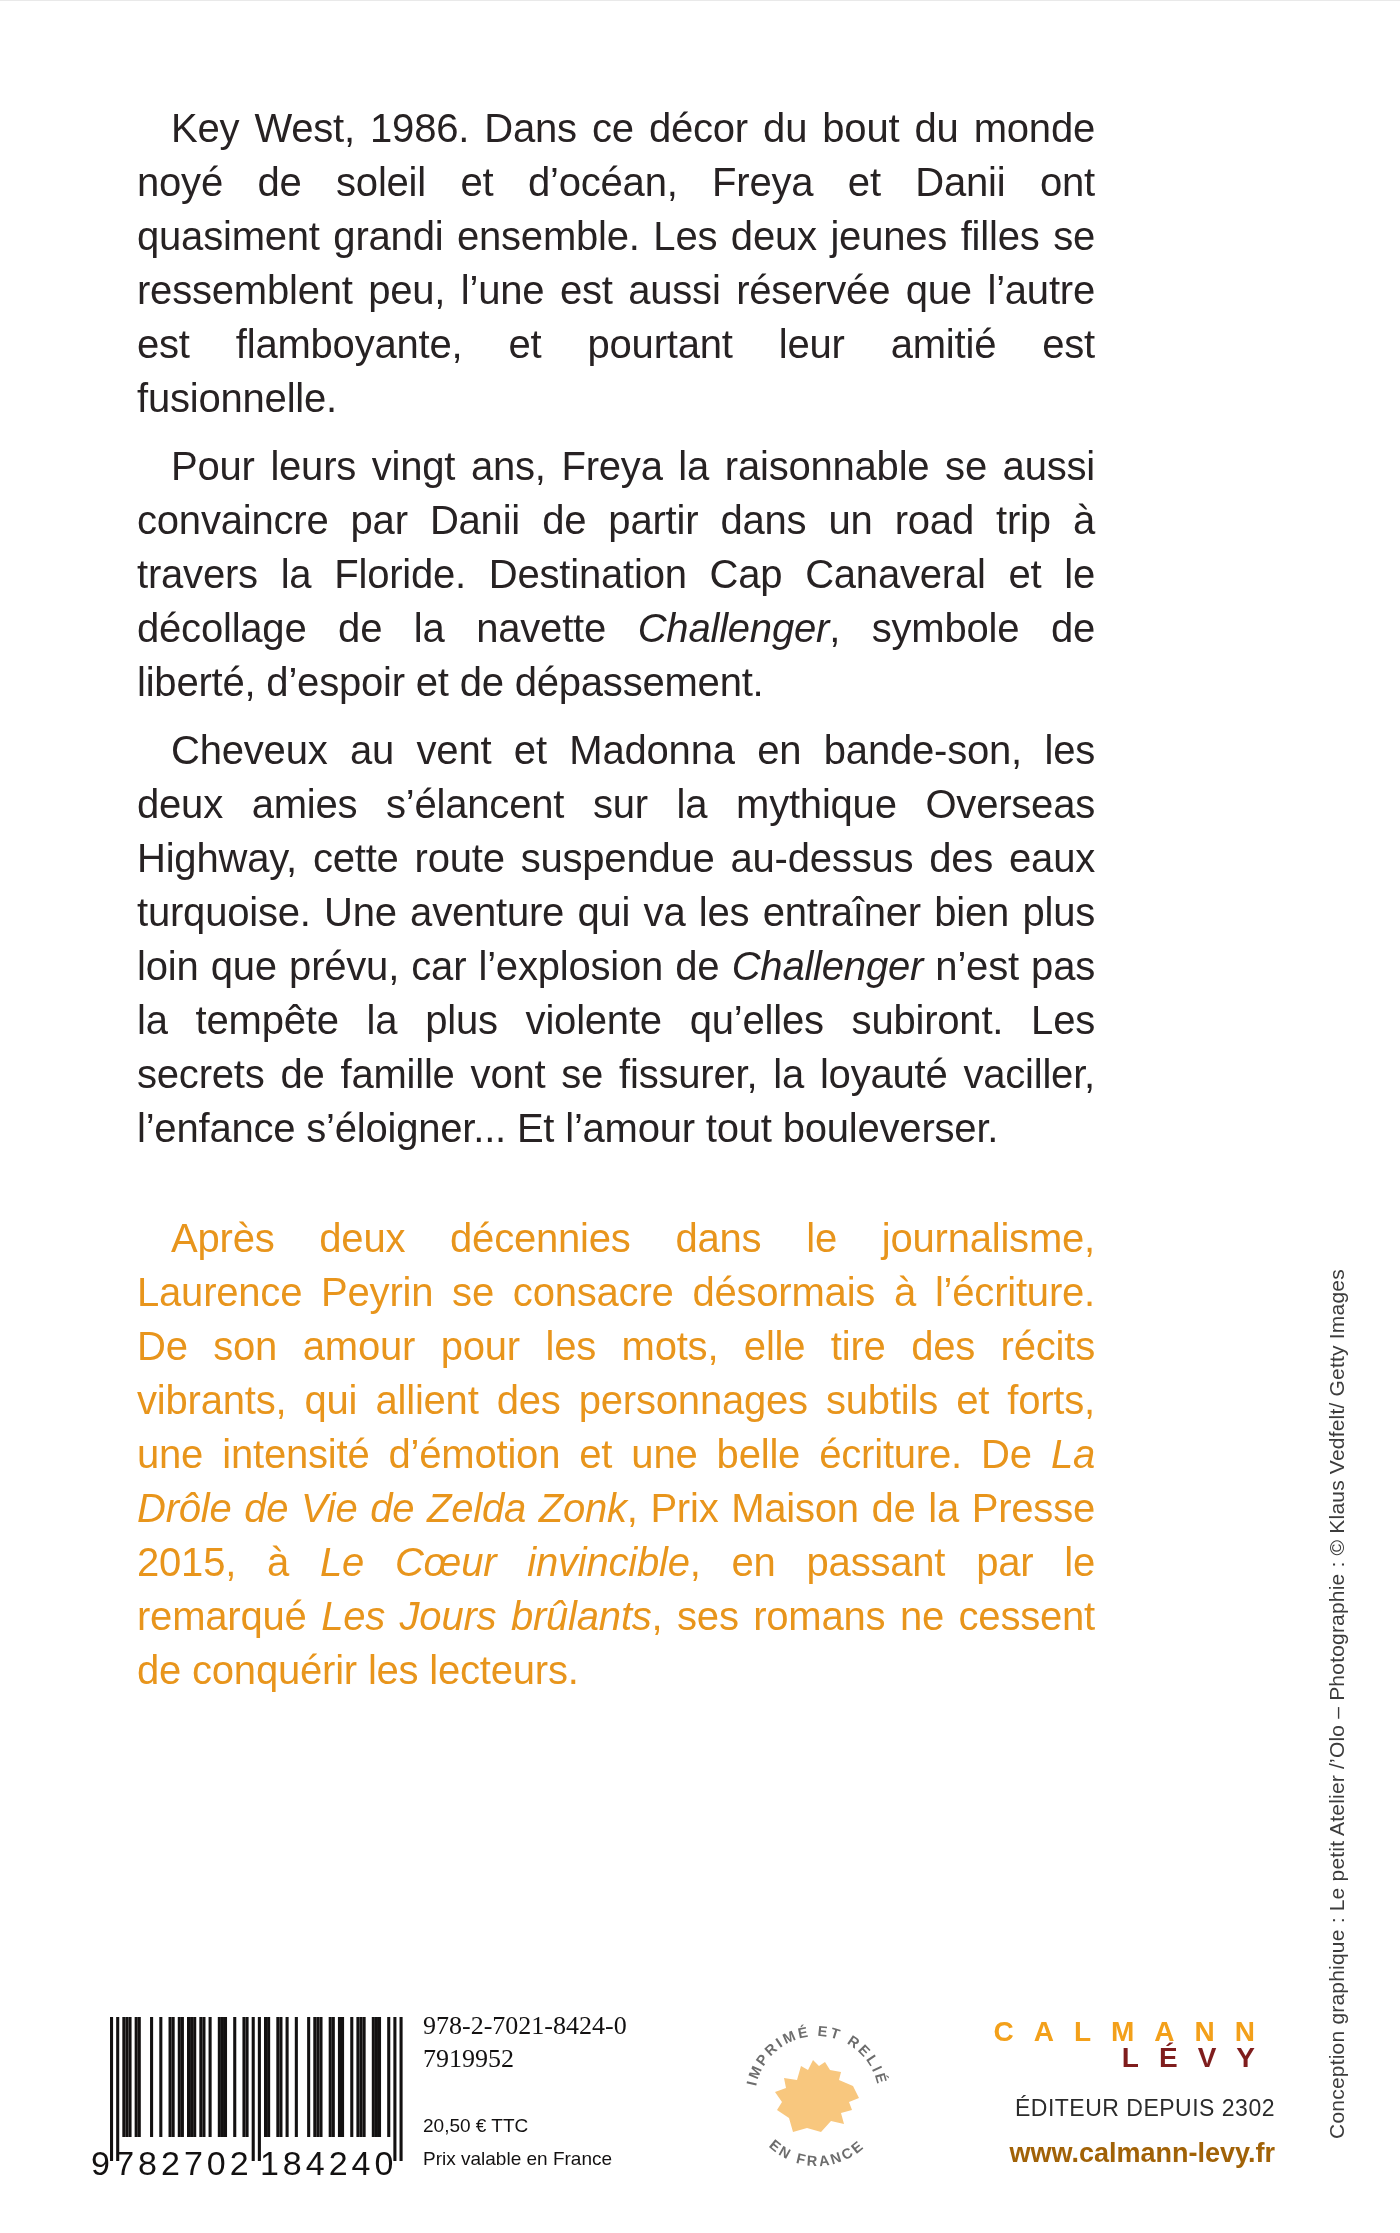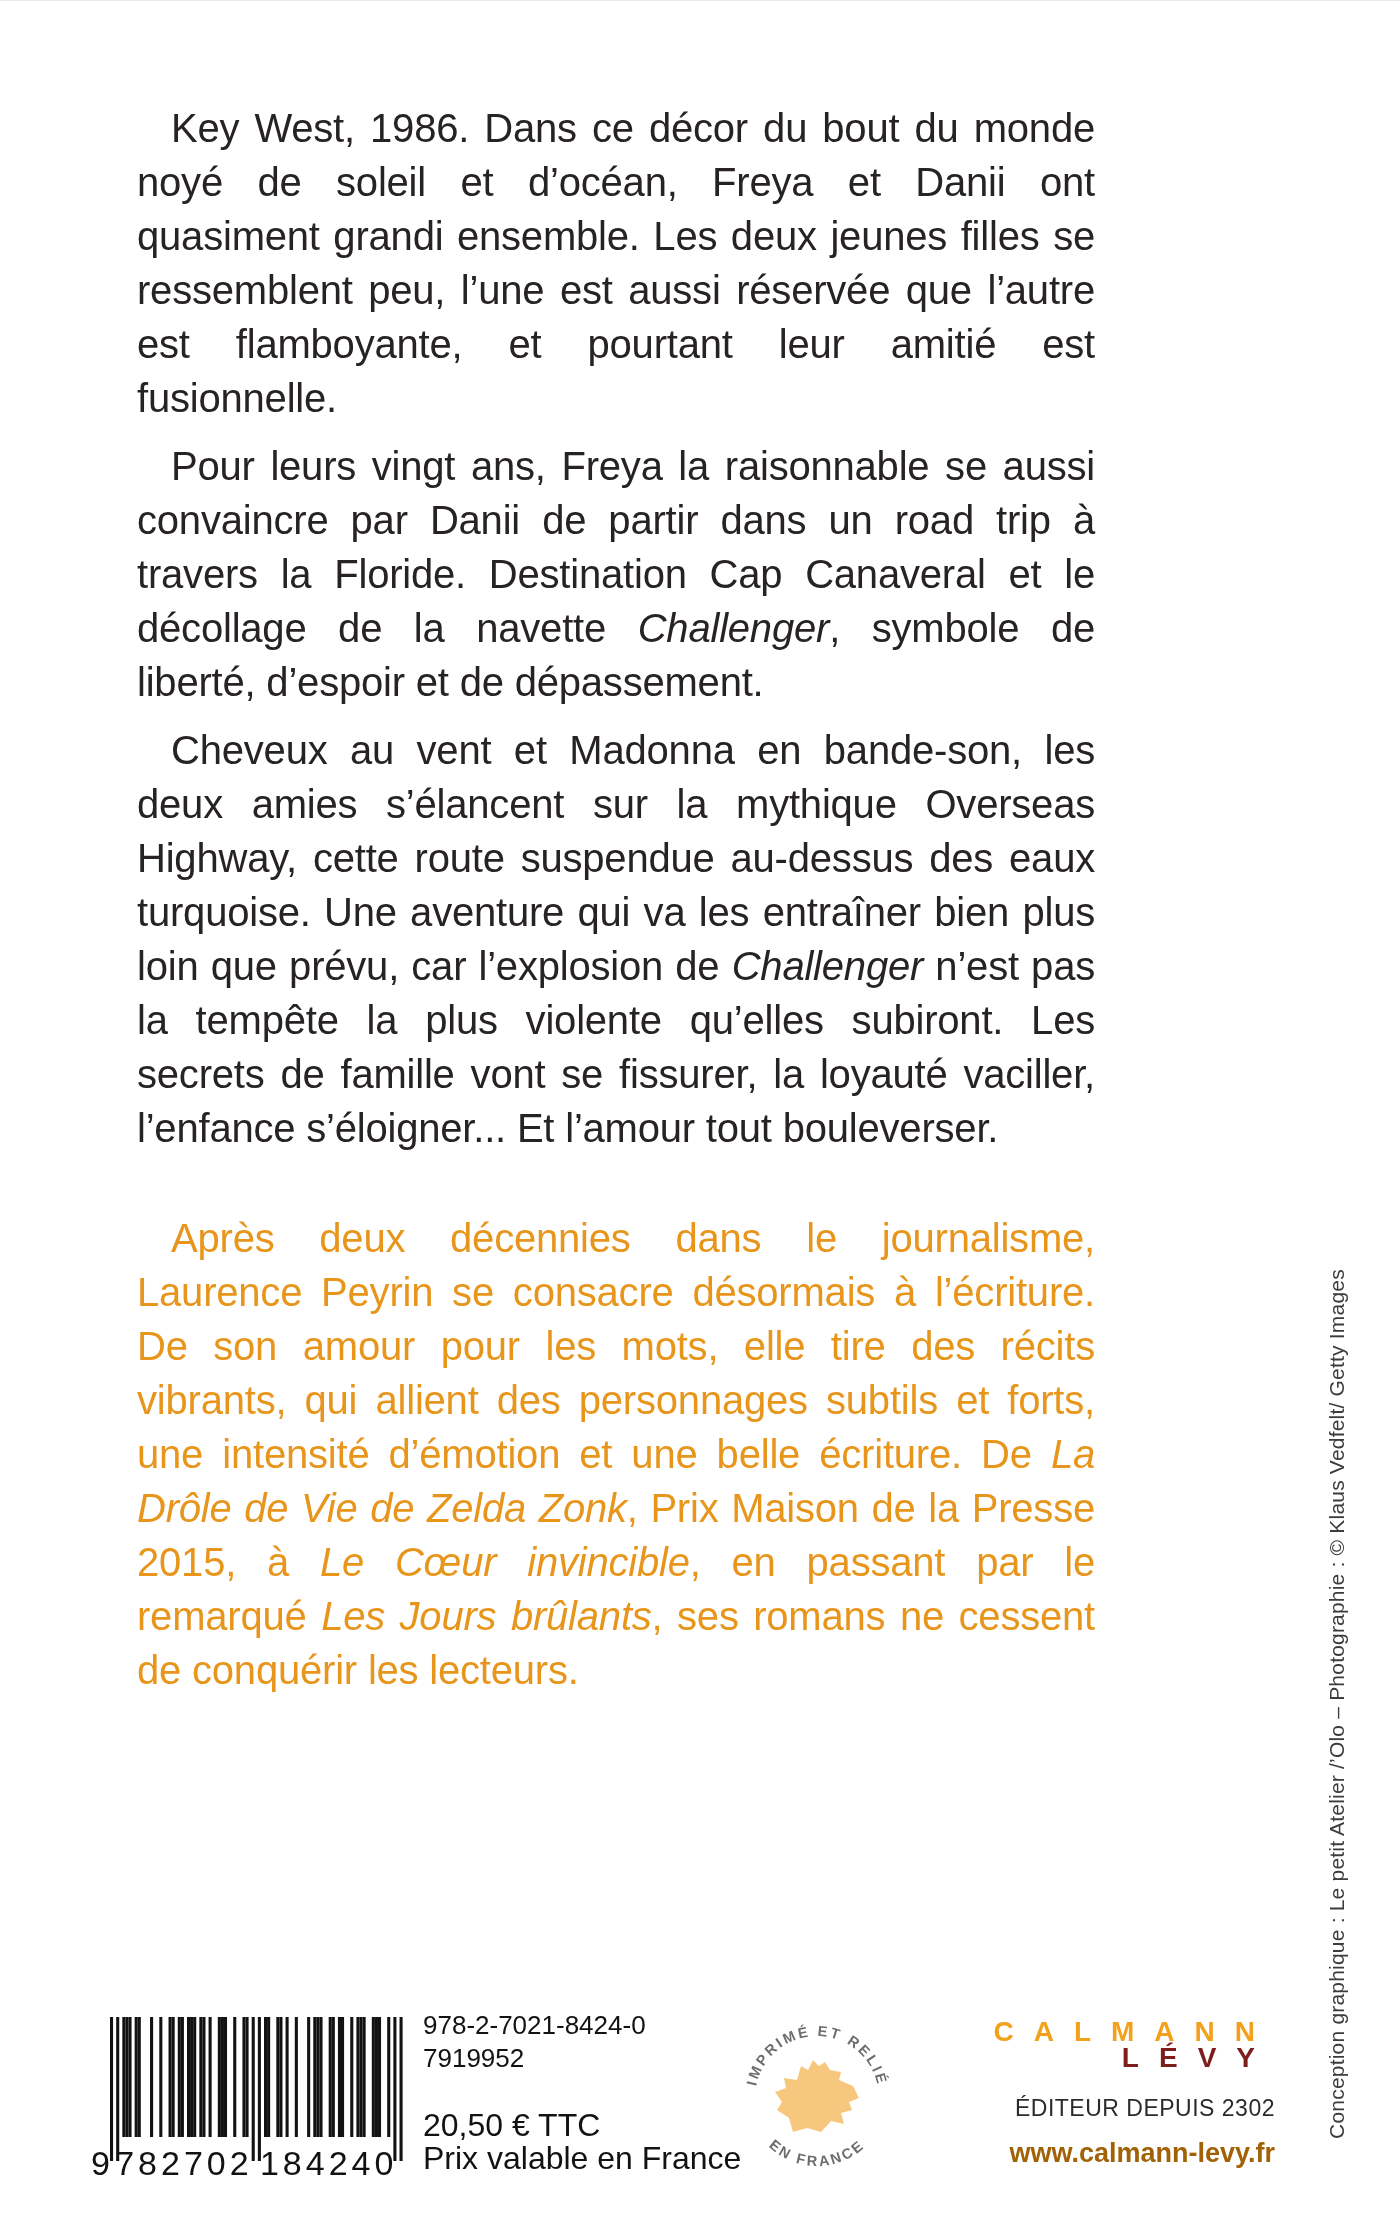--- a/index.html
+++ b/index.html
@@ -18,23 +18,23 @@
   .textcol p{
     margin:0 0 14px 0;
     font-size:40px;line-height:54px;
     text-align:justify;text-indent:34px;
     letter-spacing:-0.2px;
   }
   .it{font-style:italic;}
   
   .barcode-block{position:absolute;left:85px;top:2016px;}
   .isbn-block{position:absolute;left:423px;top:2008px;color:#131111;
-    font-size:26px;line-height:33px;}
+    font-size:26px;line-height:33px;font-family:Liberation Serif, serif;}
   .price-block{position:absolute;left:423px;top:2108px;color:#131111;
-    font-size:32px;line-height:33px;}
+    font-size:19px;line-height:33px;}
   .stamp{position:absolute;left:729px;top:2007px;width:176px;height:176px;}
   .stamp text{
     font-family:"Liberation Sans","DejaVu Sans",sans-serif;
     font-weight:bold;font-size:14.5px;letter-spacing:2.5px;fill:#6d6d6d;
   }
   .publisher{position:absolute;left:955px;top:2016px;width:320px;text-align:right;}
   .pub-line1,.pub-line2{
     font-weight:bold;font-size:28px;line-height:30px;
     letter-spacing:20px;padding-left:20px;
   }

